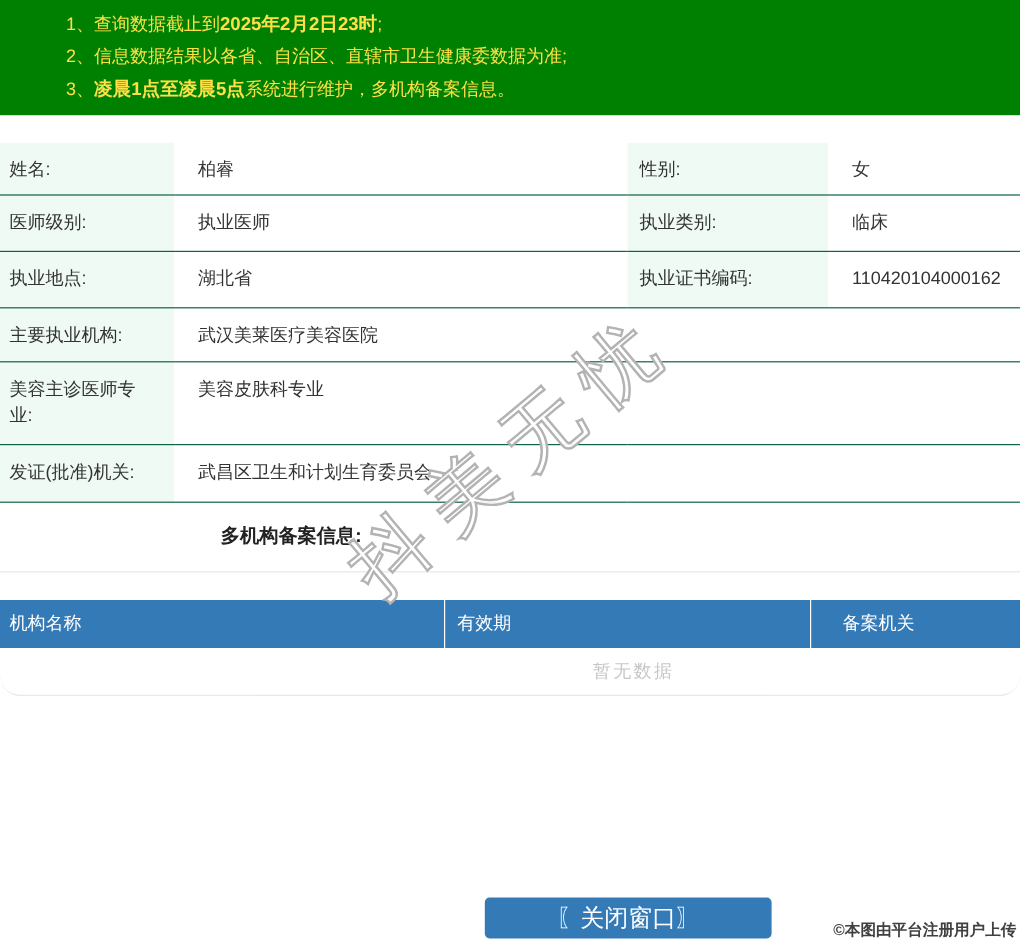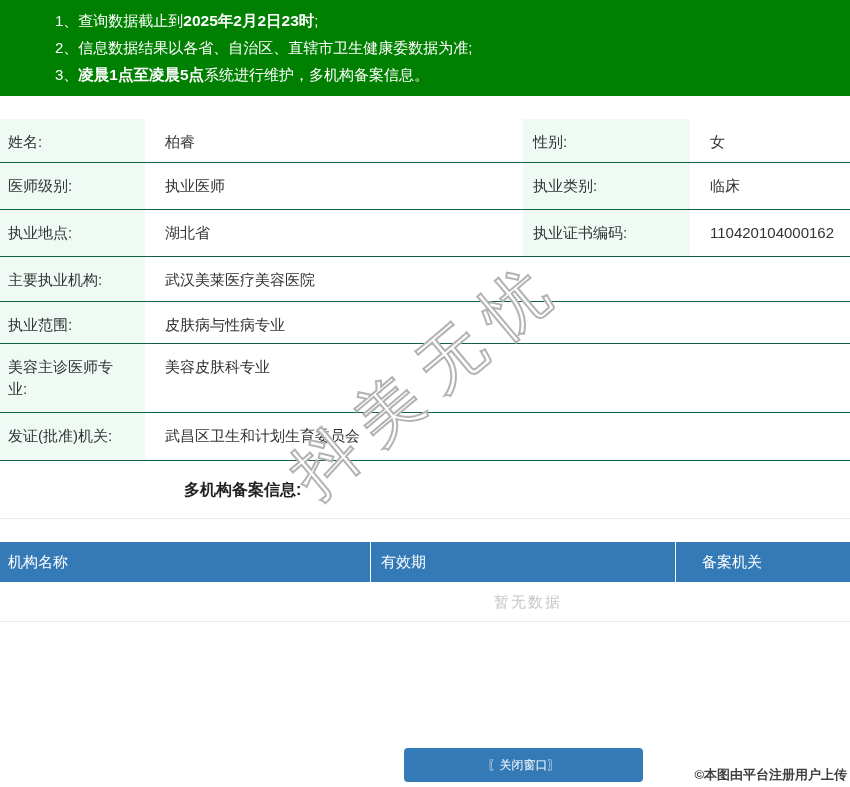--- a/index.html
+++ b/index.html
@@ -1,21 +1,21 @@
 <!DOCTYPE html>
 <html><head>
 <meta charset="utf-8">
 <style>
   * { margin:0; padding:0; box-sizing:border-box; }
   html,body { width:850px; height:787px; background:#fff; overflow:hidden;
     font-family:"Liberation Sans","DejaVu Sans",sans-serif; }
   .stage { position:relative; width:850px; height:787px; overflow:hidden; }
 
   
-  .notice-bar { height:96px; background:#008001; color:#ffffff;
+  .notice-bar { height:96px; background:#008001; color:#fde047;
     padding:7px 10px 0 55px; font-size:15px; }
   .notice-item { line-height:27px; white-space:nowrap; }
   .notice-item b { font-weight:bold; font-size:15.5px; }
 
   
   table.profile { width:850px; margin-top:23px; border-collapse:collapse; table-layout:fixed; }
   table.profile td { border-bottom:1.5px solid #0e6343; vertical-align:top;
     font-size:15px; line-height:22px; color:#333; }
   td.lab  { background:#eefaf3; padding:12px 20px 0 8px; }
   td.val  { padding:12px 0 0 20px; }
@@ -32,26 +32,26 @@
 
   
   .records { margin-top:23px; }
   .records-header { display:flex; height:40px; background:#337ab7; color:#fff;
     font-size:15px; line-height:40px; }
   .rec-col1 { width:370px; padding-left:8px; }
   .rec-col2 { width:305px; padding-left:10px; border-left:1px solid #fff; }
   .rec-col3 { width:175px; padding-left:26px; border-left:1px solid #fff; }
   .records-empty { height:40px; line-height:40px; text-align:center;
     padding-left:206px; color:#c7c7c7; font-size:15px; letter-spacing:2px;
-    border-bottom:1px solid #e8e8e8; }
+    border-bottom:1px solid #e8e8e8;border-radius:17px; }
 
   
   .close-btn { position:absolute; left:404px; top:748px; width:239px; height:34px;
     background:#337ab7; color:#fff; border:none; border-radius:4px;
-    font-size:12px; text-align:center; cursor:pointer;
+    font-size:20px; text-align:center; cursor:pointer;
     font-family:"Liberation Sans","DejaVu Sans",sans-serif; }
 
   
   .upload-note { position:absolute; right:3px; top:766px; font-size:13px;
     font-weight:bold; color:#404040;
     text-shadow:-1px -1px 0 #fff, 1px -1px 0 #fff, -1px 1px 0 #fff, 1px 1px 0 #fff; }
 
   
   .watermark { position:absolute; left:427px; top:378px;
     transform:translate(-50%,-50%) rotate(-40deg);
@@ -93,24 +93,20 @@
     <tr class="r3">
       <td class="lab">执业地点:</td>
       <td class="val">湖北省</td>
       <td class="lab2">执业证书编码:</td>
       <td class="val2">110420104000162</td>
     </tr>
     <tr class="r4">
       <td class="lab">主要执业机构:</td>
       <td class="val" colspan="3">武汉美莱医疗美容医院</td>
     </tr>
-    <tr class="r5">
-      <td class="lab">执业范围:</td>
-      <td class="val" colspan="3">皮肤病与性病专业</td>
-    </tr>
     <tr class="r6">
       <td class="lab">美容主诊医师专业:</td>
       <td class="val" colspan="3">美容皮肤科专业</td>
     </tr>
     <tr class="r7">
       <td class="lab">发证(批准)机关:</td>
       <td class="val" colspan="3">武昌区卫生和计划生育委员会</td>
     </tr>
   </tbody>
     </table>

